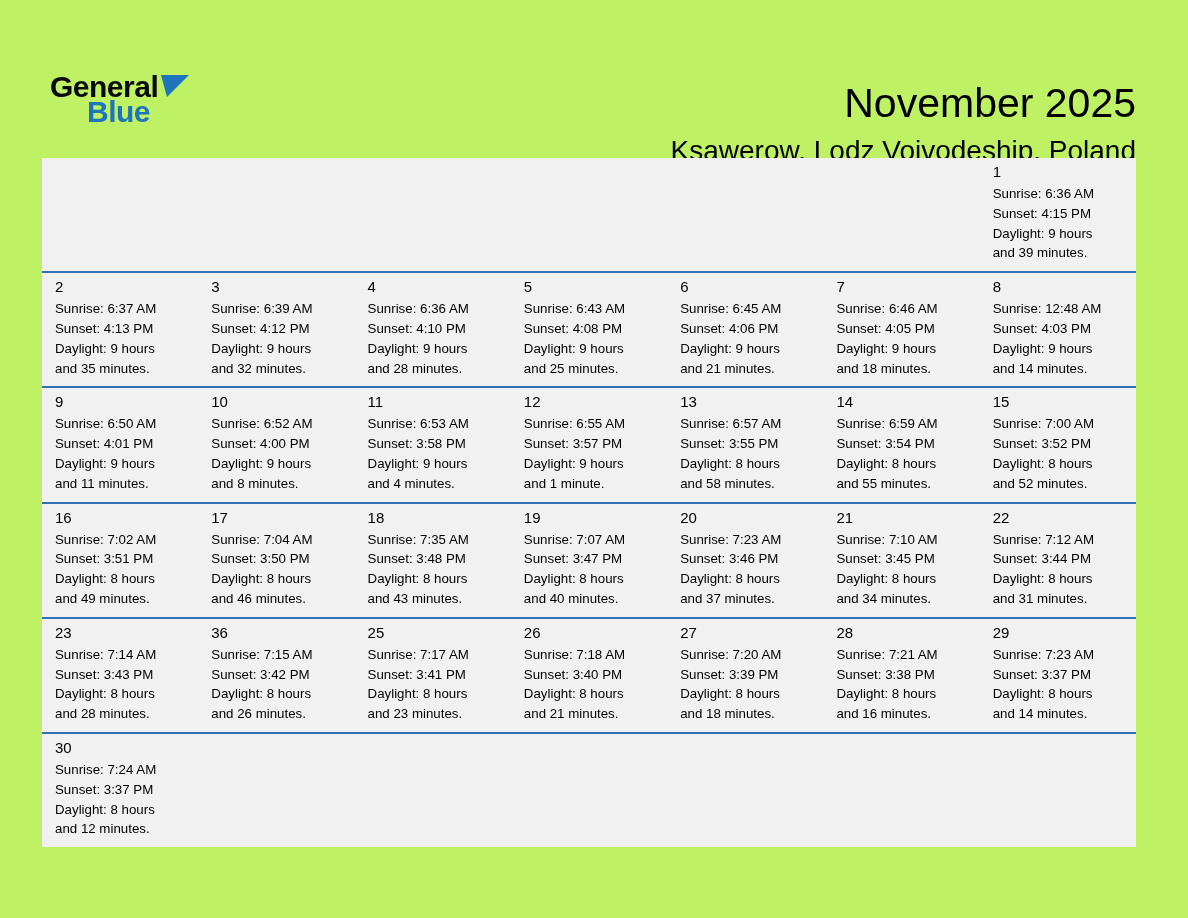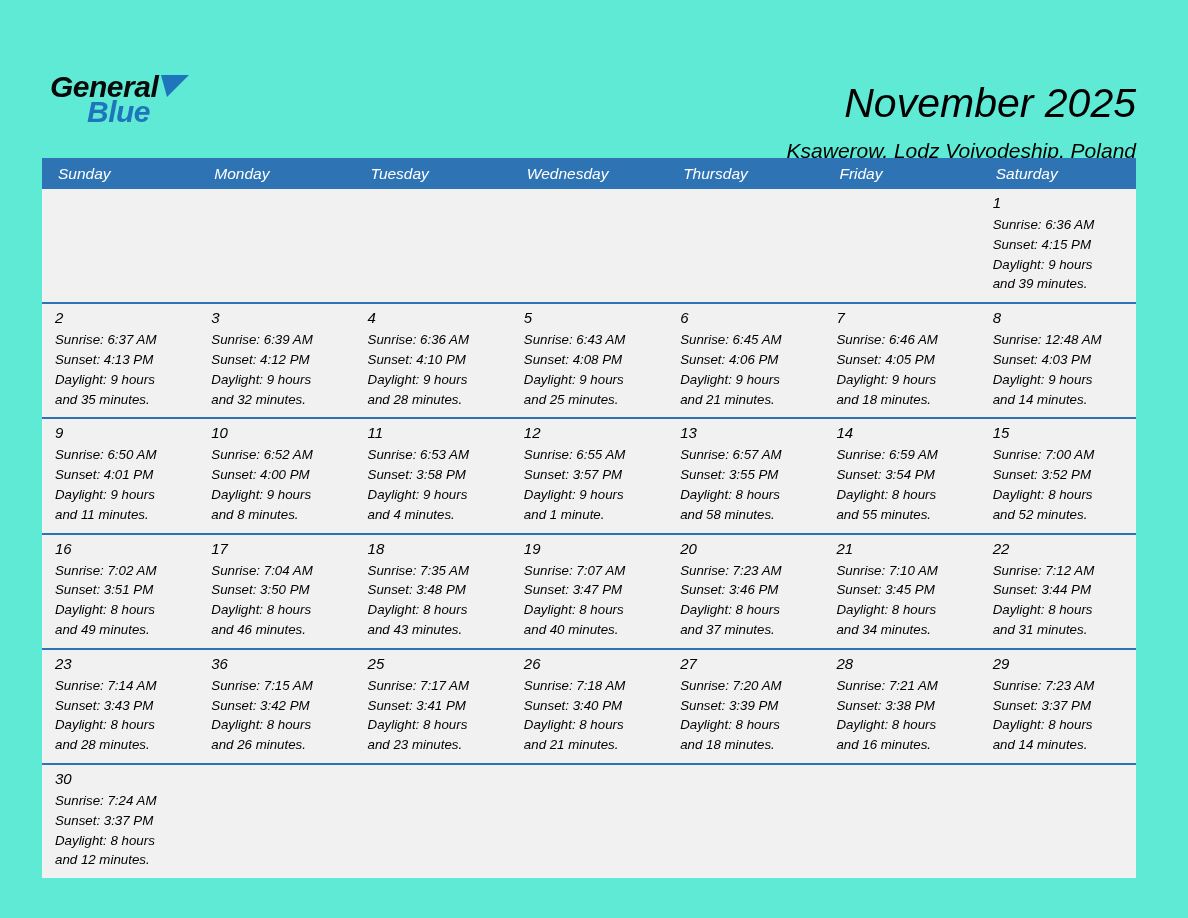--- a/index.html
+++ b/index.html
@@ -9,22 +9,21 @@
     height: 918px;
     background: #ffffff;
     font-family: "Liberation Sans", sans-serif;
     color: #000000;
   }
   .page {
     position: relative;
     width: 1188px;
     height: 918px;
     overflow: hidden;
-    background: #5eead4;
-    font-style: italic;
+    background: #bef264;
   }
   
   .logo { position: absolute; left: 50px; top: 72px; }
   .logo-line1 {
     display: flex;
     align-items: flex-start;
     font-size: 30px;
     font-weight: 700;
     letter-spacing: -0.5px;
     color: #0a0a0a;
@@ -36,21 +35,21 @@
     font-weight: 700;
     letter-spacing: -0.5px;
     color: var(--logo-blue, #1E75BB);
     line-height: 28px;
     margin-left: 37px;
     margin-top: -4px;
   }
   
   .titles { position: absolute; right: 52px; top: 52px; text-align: right; margin-top: 27px; }
   .month-title { font-size: 41px; line-height: 48px; color: #000; }
-  .location-subtitle { font-size: 21px; line-height: 28px; margin-top: 10px; color: #000; }
+  .location-subtitle { font-size: 28px; line-height: 28px; margin-top: 10px; color: #000; }
   
   .calendar { position: absolute; left: 42px; top: 158px; width: 1094px; }
   .weekday-row {
     display: grid;
     grid-template-columns: repeat(7, 1fr);
     background: var(--header-blue, #2E74B5);
     height: 31px;
     align-items: center;
   }
   .weekday {
@@ -86,29 +85,20 @@
     </div>
     <div class="logo-line2">Blue</div>
   </div>
 
   <div class="titles">
     <div class="month-title">November 2025</div>
     <div class="location-subtitle">Ksawerow, Lodz Voivodeship, Poland</div>
   </div>
 
   <div class="calendar">
-    <div class="weekday-row">
-        <div class="weekday">Sunday</div>
-        <div class="weekday">Monday</div>
-        <div class="weekday">Tuesday</div>
-        <div class="weekday">Wednesday</div>
-        <div class="weekday">Thursday</div>
-        <div class="weekday">Friday</div>
-        <div class="weekday">Saturday</div>
-      </div>
     <div class="calendar-grid">
         <div class="week-row">
           <div class="day-cell empty">
             <div class="day-number"></div>
           </div>
           <div class="day-cell empty">
             <div class="day-number"></div>
           </div>
           <div class="day-cell empty">
             <div class="day-number"></div>

